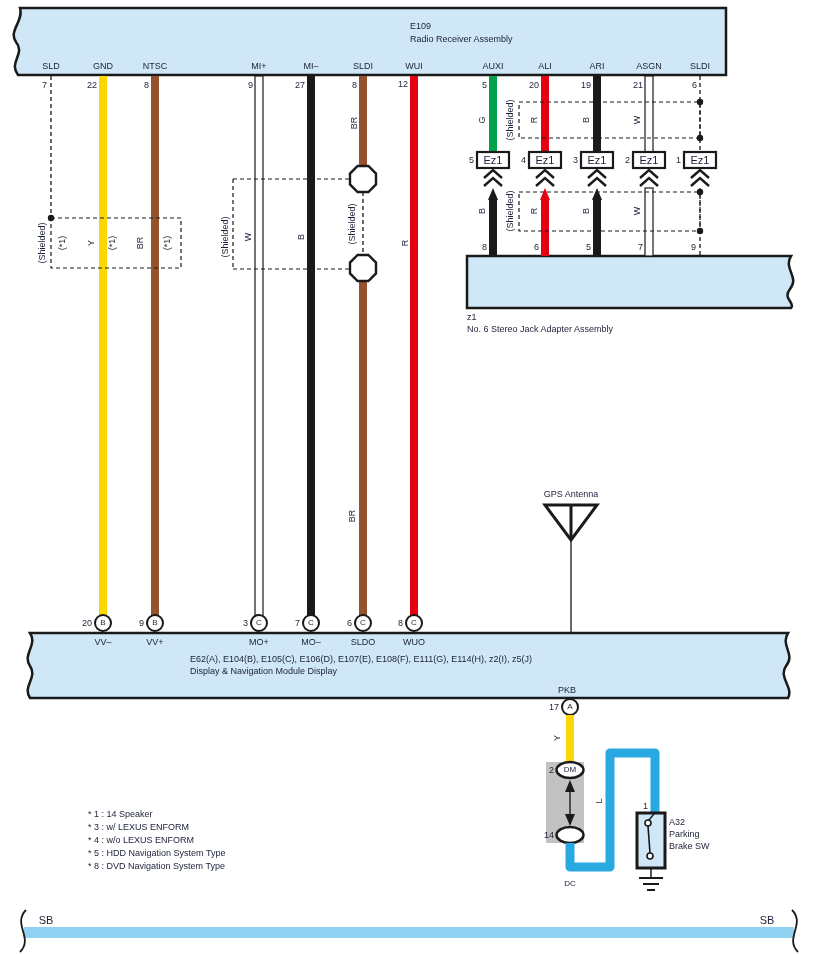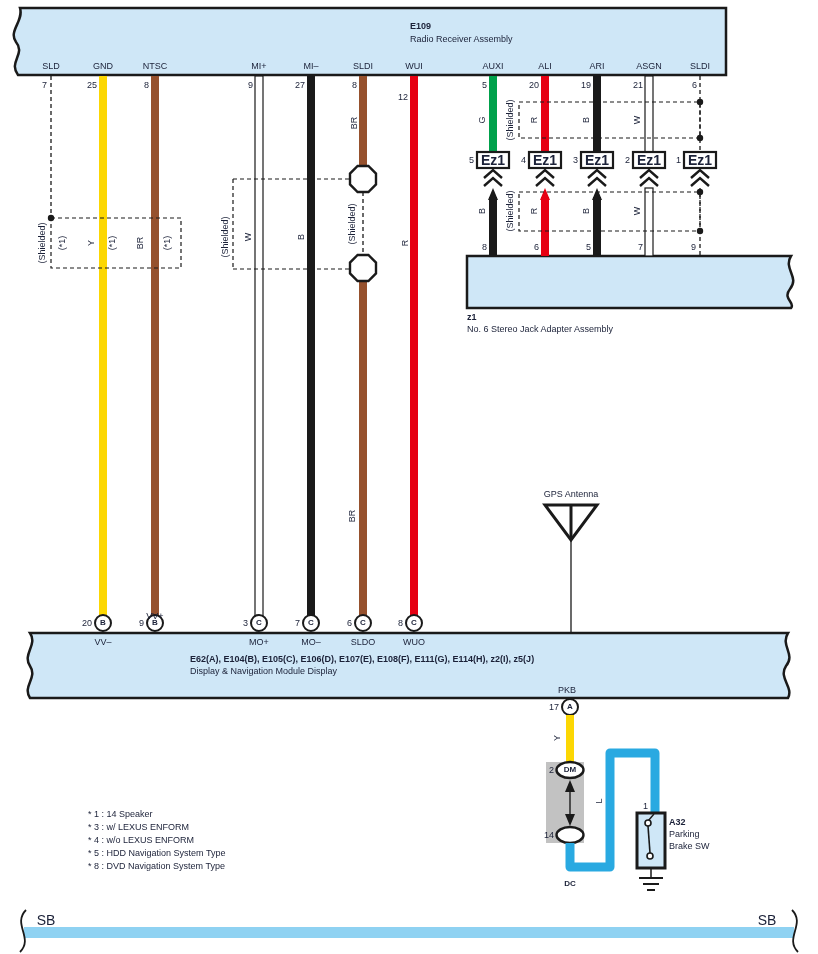--- a/index.html
+++ b/index.html
@@ -4,23 +4,23 @@
 <style>
   html,body{margin:0;padding:0;background:#fff;}
   .stage{position:relative;width:818px;height:954px;background:#fff;overflow:hidden;
          font-family:"Liberation Sans",sans-serif;}
   svg.layer{position:absolute;left:0;top:0;}
   .lb{position:absolute;font-size:9px;color:#1b2138;white-space:nowrap;line-height:1;
       transform:translate(-50%,-50%);}
   .ll{transform:translate(0,-50%);}
   .lr{transform:translate(-100%,-50%);}
   .rot{transform:translate(-50%,-50%) rotate(-90deg);}
-  .b{font-weight:bold;}
+  .b{font-weight:normal;}
   .f8{font-size:8px;}
-  .f85{font-size:14px;}
+  .f85{font-size:11px;}
 </style>
 </head>
 <body>
 
 <div class="stage">
 
 <svg class="layer" width="818" height="954" viewBox="0 0 818 954">
 
   <path d="M726,8 L726,75 L18,75 C8,62 26,54 16,42 C8,31 24,21 20,8 Z" stroke="#1a1a1a" stroke-width="2.5" fill="#cfe7f7"></path>
   <path d="M30,633 L788,633 C780,646 796,654 786,666 C778,678 794,687 788,698 L30,698 C22,686 38,678 30,666 C22,654 38,645 30,633 Z" stroke="#1a1a1a" stroke-width="2.5" fill="#cfe7f7"></path>
@@ -134,26 +134,26 @@
 <span class="lb" style="left:311px;top:66px">MI–</span>
 <span class="lb" style="left:363px;top:66px">SLDI</span>
 <span class="lb" style="left:414px;top:66px">WUI</span>
 <span class="lb" style="left:493px;top:66px">AUXI</span>
 <span class="lb" style="left:545px;top:66px">ALI</span>
 <span class="lb" style="left:597px;top:66px">ARI</span>
 <span class="lb" style="left:649px;top:66px">ASGN</span>
 <span class="lb" style="left:700px;top:66px">SLDI</span>
 
 <span class="lb lr" style="left:47px;top:85px">7</span>
-<span class="lb lr" style="left:97px;top:85px">25</span>
+<span class="lb lr" style="left:97px;top:85px">22</span>
 <span class="lb lr" style="left:149px;top:85px">8</span>
 <span class="lb lr" style="left:253px;top:85px">9</span>
 <span class="lb lr" style="left:305px;top:85px">27</span>
 <span class="lb lr" style="left:357px;top:85px">8</span>
-<span class="lb lr" style="left:408px;top:97px">12</span>
+<span class="lb lr" style="left:408px;top:84px">12</span>
 <span class="lb lr" style="left:487px;top:85px">5</span>
 <span class="lb lr" style="left:539px;top:85px">20</span>
 <span class="lb lr" style="left:591px;top:85px">19</span>
 <span class="lb lr" style="left:643px;top:85px">21</span>
 <span class="lb lr" style="left:697px;top:85px">6</span>
 
 <span class="lb rot" style="left:42px;top:243px">(Shielded)</span>
 <span class="lb rot" style="left:62px;top:243px">(*1)</span>
 <span class="lb rot" style="left:91px;top:243px">Y</span>
 <span class="lb rot" style="left:112px;top:243px">(*1)</span>
@@ -208,21 +208,21 @@
 <span class="lb lr" style="left:300px;top:623px">7</span>
 <span class="lb lr" style="left:352px;top:623px">6</span>
 <span class="lb lr" style="left:403px;top:623px">8</span>
 <span class="lb f8 b" style="left:103px;top:623px">B</span>
 <span class="lb f8 b" style="left:155px;top:623px">B</span>
 <span class="lb f8 b" style="left:259px;top:623px">C</span>
 <span class="lb f8 b" style="left:311px;top:623px">C</span>
 <span class="lb f8 b" style="left:363px;top:623px">C</span>
 <span class="lb f8 b" style="left:414px;top:623px">C</span>
 <span class="lb" style="left:103px;top:642px">VV–</span>
-<span class="lb" style="left:155px;top:616px">VV+</span>
+<span class="lb" style="left:155px;top:642px">VV+</span>
 <span class="lb" style="left:259px;top:642px">MO+</span>
 <span class="lb" style="left:311px;top:642px">MO–</span>
 <span class="lb" style="left:363px;top:642px">SLDO</span>
 <span class="lb" style="left:414px;top:642px">WUO</span>
 
 <span class="lb ll b" style="left:190px;top:659px">E62(A), E104(B), E105(C), E106(D), E107(E), E108(F), E111(G), E114(H), z2(I), z5(J)</span>
 <span class="lb ll" style="left:190px;top:671px">Display &amp; Navigation Module Display</span>
 
 <span class="lb" style="left:567px;top:690px">PKB</span>
 <span class="lb lr" style="left:559px;top:707px">17</span>

